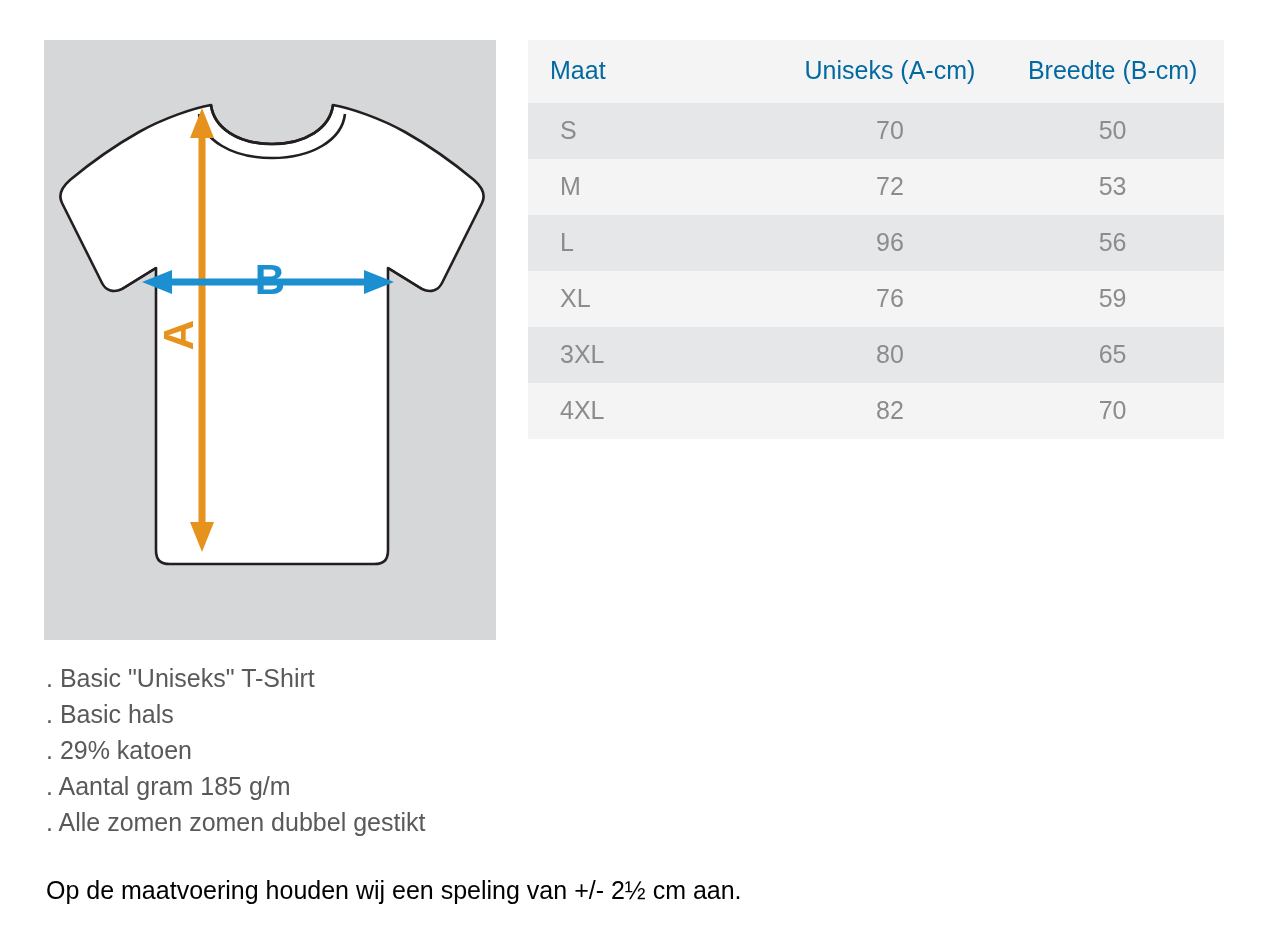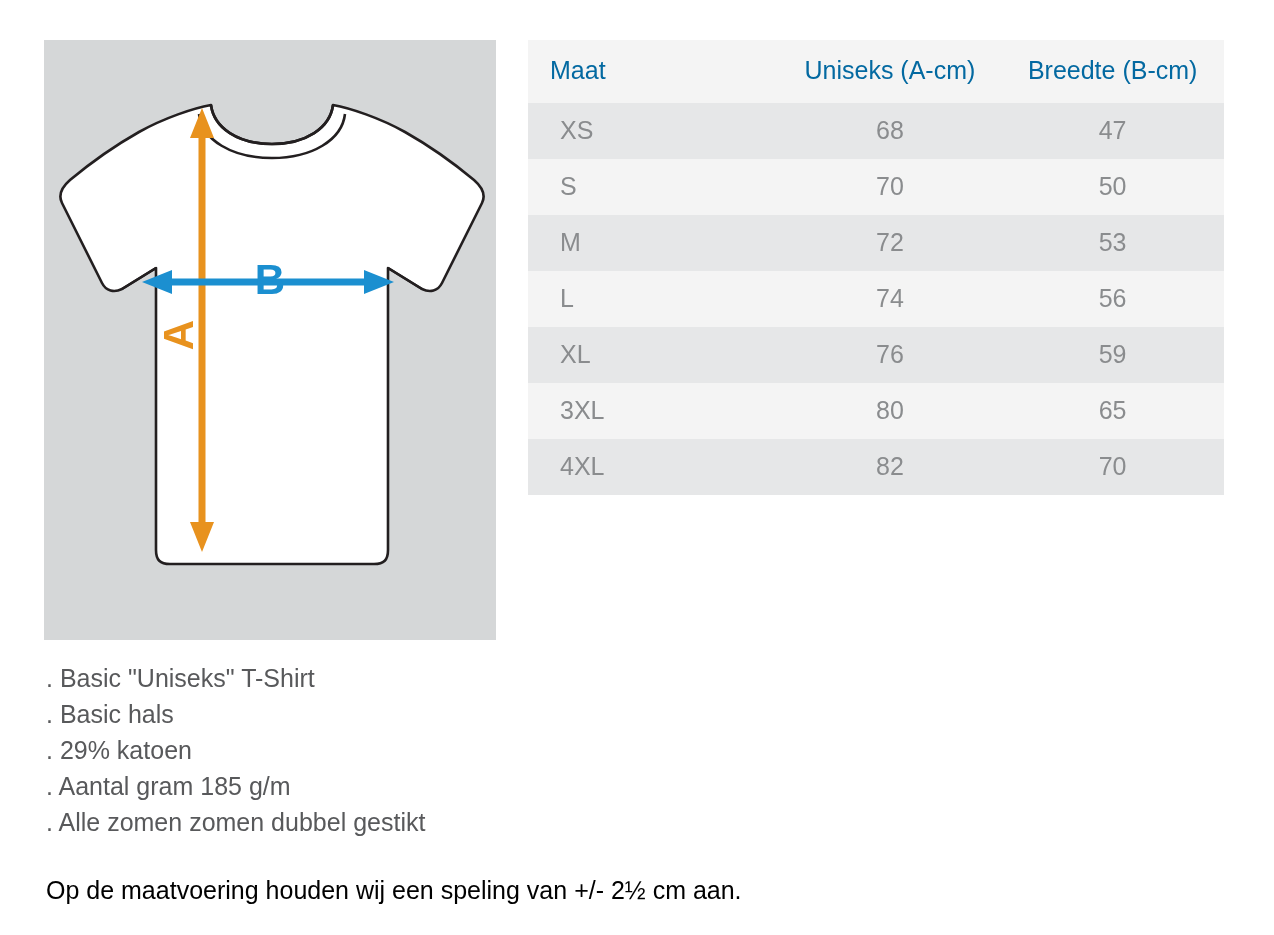--- a/index.html
+++ b/index.html
@@ -148,37 +148,32 @@
   </colgroup>
   <thead>
     <tr>
       <th class="th-size">Maat</th>
       <th>Uniseks (A-cm)</th>
       <th>Breedte (B-cm)</th>
     </tr>
   </thead>
   <tbody>
     <tr>
-      <td class="td-size">XS</td>
-      <td>68</td>
-      <td>47</td>
-    </tr>
-    <tr>
       <td class="td-size">S</td>
       <td>70</td>
       <td>50</td>
     </tr>
     <tr>
       <td class="td-size">M</td>
       <td>72</td>
       <td>53</td>
     </tr>
     <tr>
       <td class="td-size">L</td>
-      <td>74</td>
+      <td>96</td>
       <td>56</td>
     </tr>
     <tr>
       <td class="td-size">XL</td>
       <td>76</td>
       <td>59</td>
     </tr>
     <tr>
       <td class="td-size">3XL</td>
       <td>80</td>

